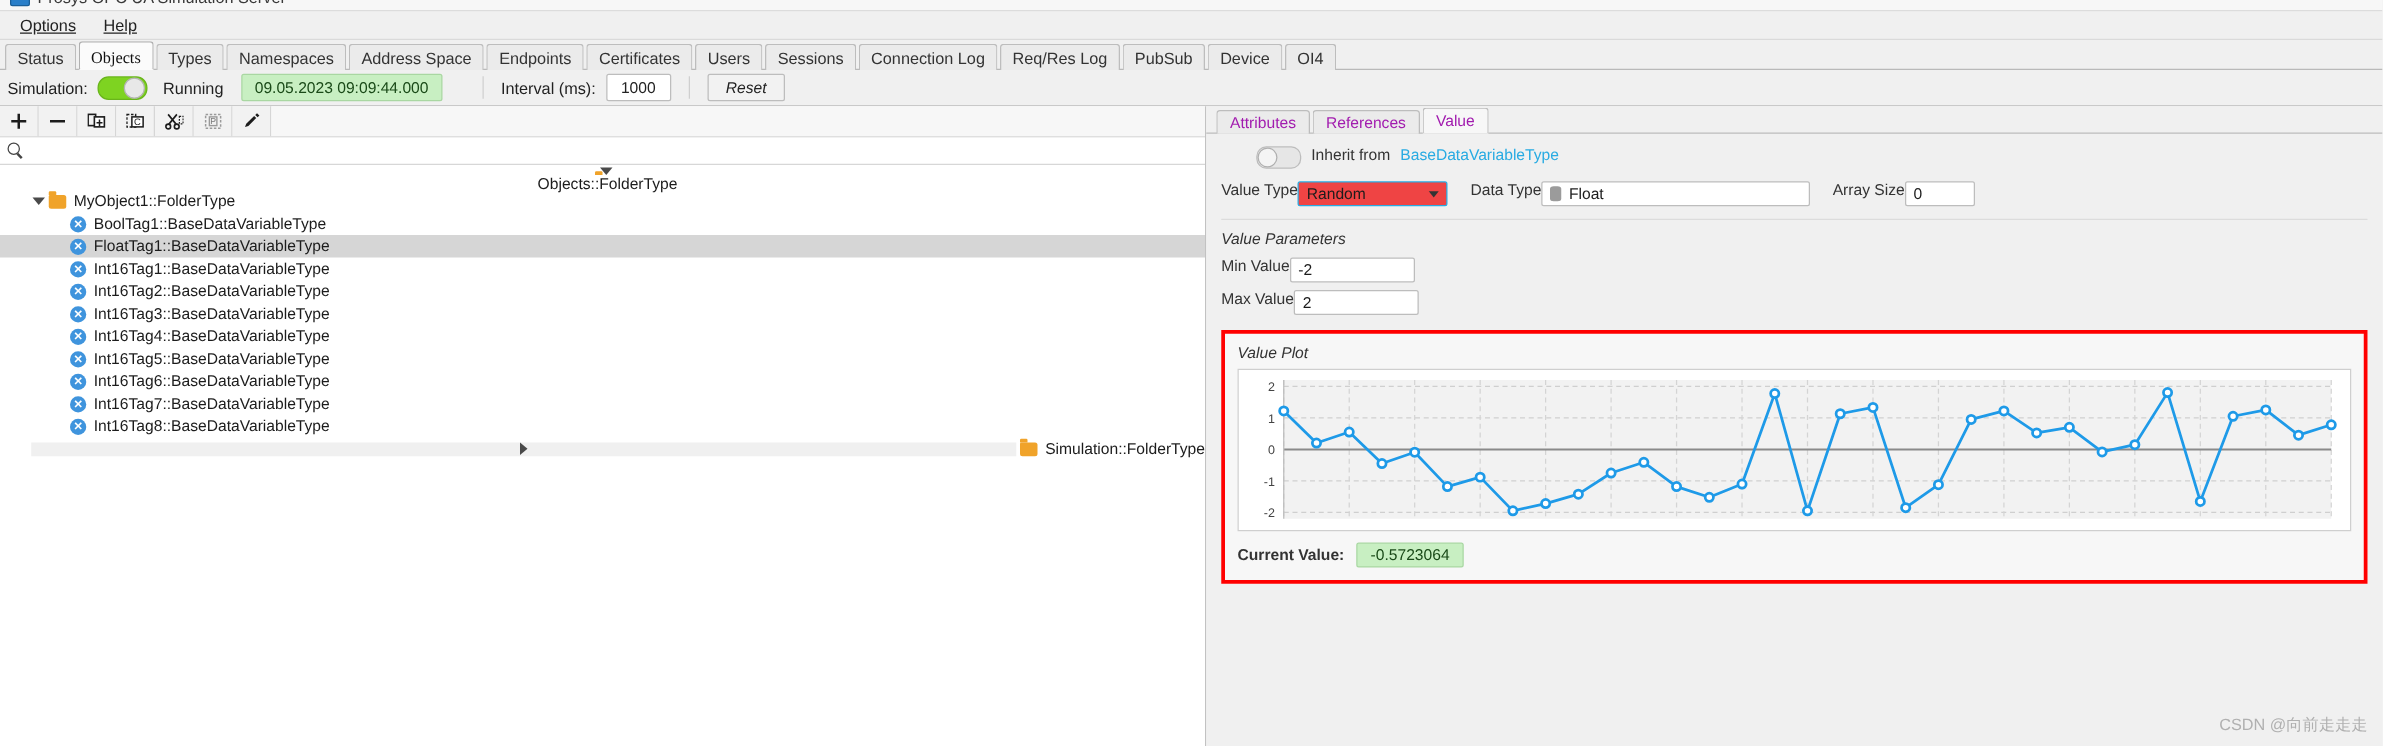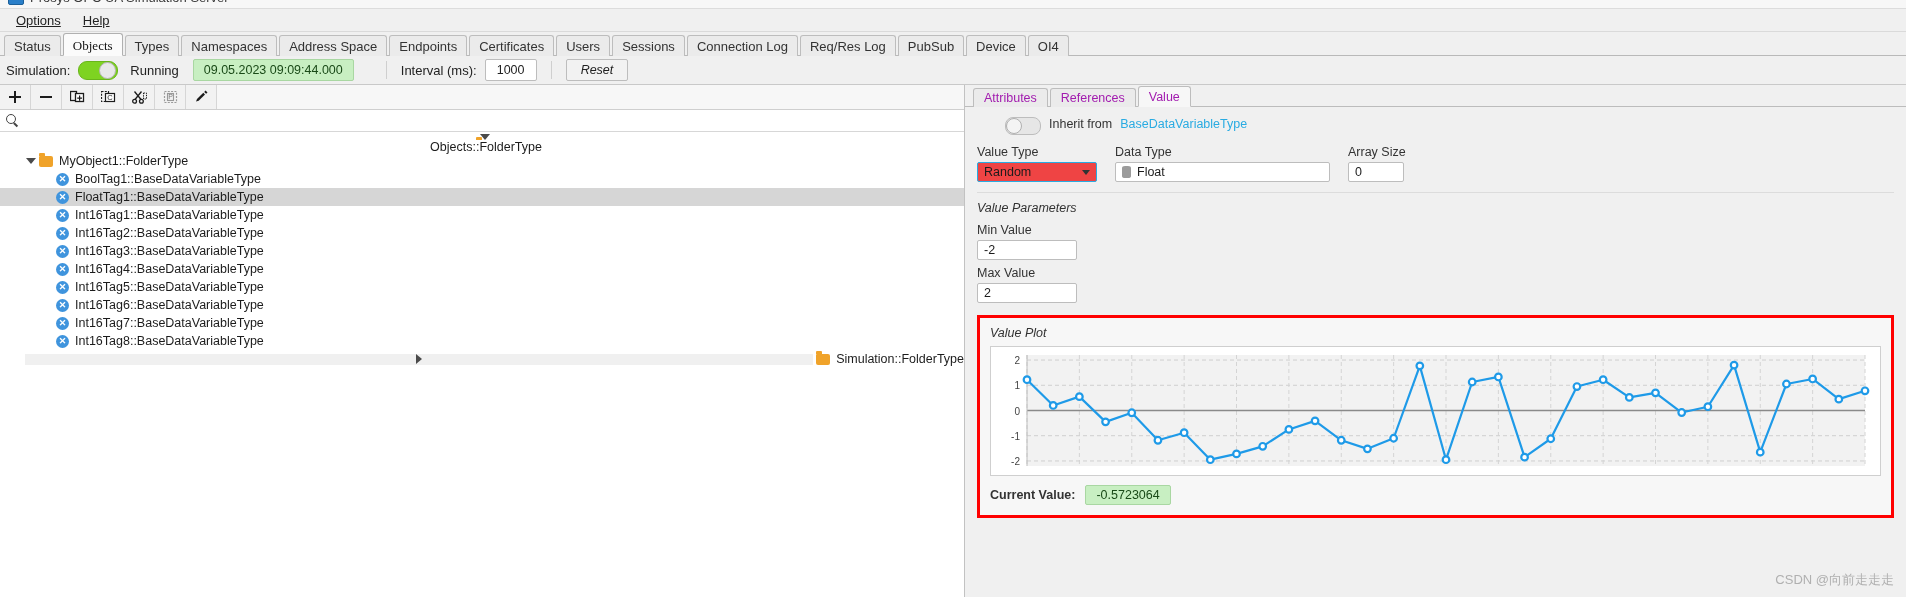--- a/index.html
+++ b/index.html
@@ -96,21 +96,21 @@
   .rbody{flex:1;padding:10px 12px 0 12px;box-sizing:border-box;overflow:hidden;}
 
   .inherit-row{display:flex;align-items:flex-start;gap:8px;margin-bottom:10px;padding-left:28px;}
   .toggle-off{width:34px;height:16px;border-radius:8px;background:#e6e6e6;border:1px solid #bdbdbd;position:relative;}
   .toggle-off .knob{position:absolute;left:0px;top:0px;width:14px;height:14px;border-radius:50%;
     background:#f4f4f4;border:1px solid #b0b0b0;}
   .inherit-txt{font-size:12.5px;color:#333;}
   .link{color:#29abe2;font-size:12.5px;}
 
   .formrow{display:flex;align-items:flex-start;gap:18px;}
-  .fgroup{display:flex;flex-direction:column;}
+  .fgroup{display:flex;flex-direction:row;}
   .flabel{font-size:12.5px;color:#333;margin-bottom:3px;}
   .select{width:120px;height:20px;background:#ef4444;border:1px solid #29abe2;border-radius:2px;
     display:flex;align-items:center;justify-content:space-between;padding:0 6px;box-sizing:border-box;font-size:12.5px;color:#1c1c1c;}
   .select .caret{border-left:4px solid transparent;border-right:4px solid transparent;border-top:5px solid #333;}
   .dtbox{width:215px;height:20px;background:#fff;border:1px solid #bdbdbd;border-radius:2px;
     display:flex;align-items:center;gap:6px;padding:0 6px;box-sizing:border-box;font-size:12.5px;color:#1c1c1c;}
   .cylinder{width:9px;height:12px;background:#9b9b9b;border-radius:3px/2px;display:inline-block;}
   .numbox{width:56px;height:20px;background:#fff;border:1px solid #bdbdbd;border-radius:2px;
     display:flex;align-items:center;padding:0 6px;box-sizing:border-box;font-size:12.5px;color:#1c1c1c;}
   .wide-numbox{width:100px;}

